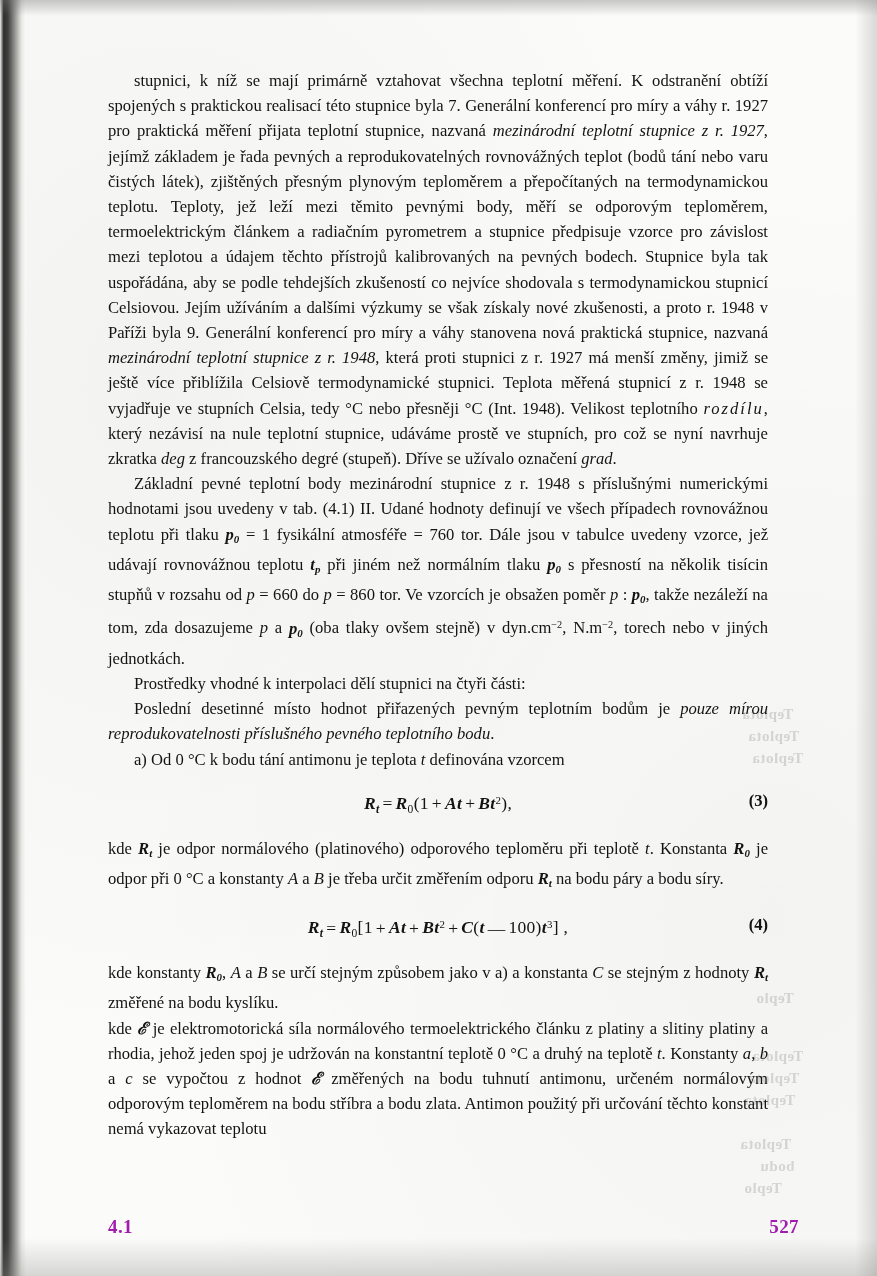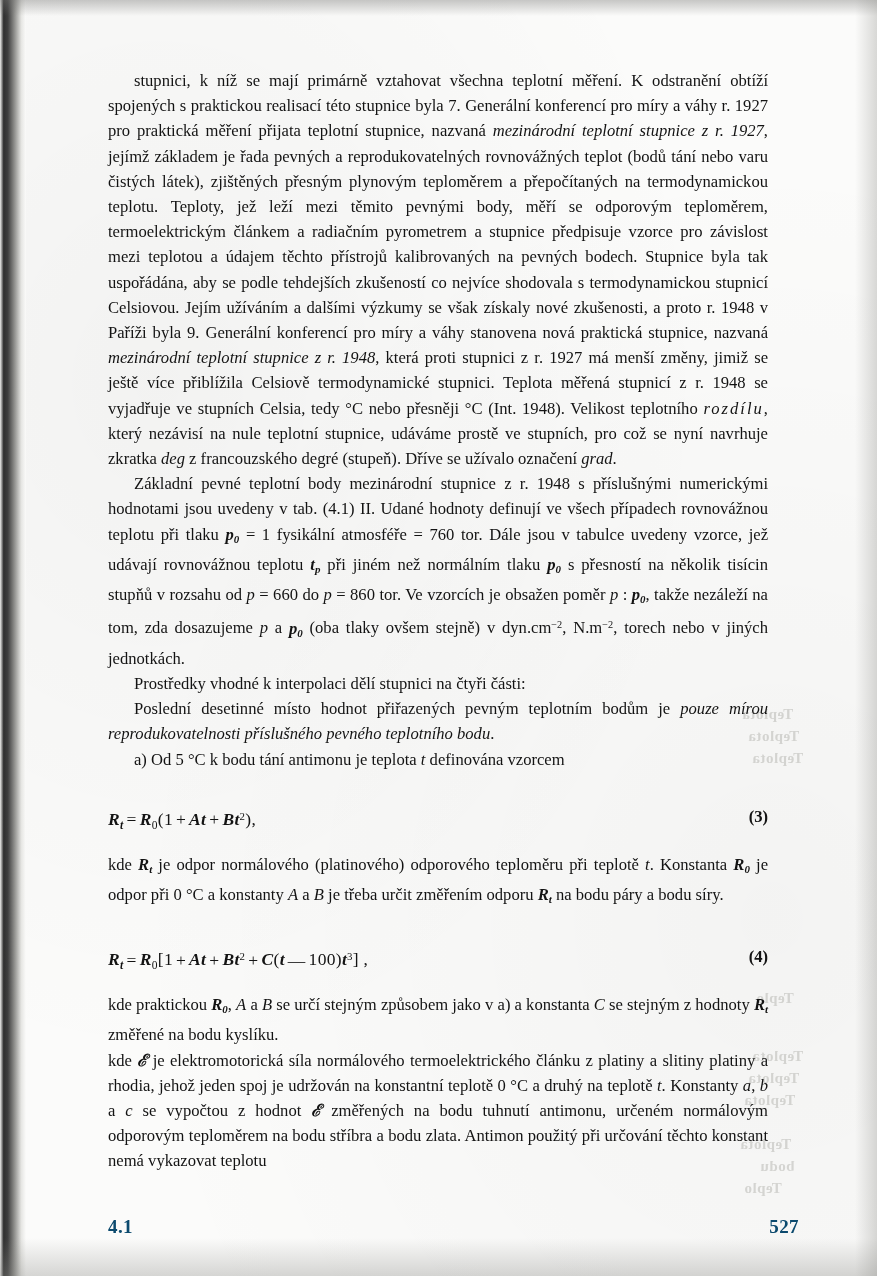--- a/index.html
+++ b/index.html
@@ -91,23 +91,24 @@
   p.indent { text-indent: 26px; }
 
   i, em { font-style: italic; }
   b, strong { font-weight: bold; }
 
   .spaced { letter-spacing: 2.0px; font-style: italic; }
 
   
   .formula {
     position: relative;
+    text-align: center;
     font-family: "Liberation Serif", "DejaVu Serif", serif;
     font-size: 17.5px;
-    margin: 32px 0 14px 0;
+    margin: 16px 0 14px 0;
     letter-spacing: .3px;
   }
   .formula .eqno {
     position: absolute;
     right: 0;
     top: 0;
     font-weight: bold;
     font-style: normal;
     font-size: 16.6px;
     letter-spacing: 0;
@@ -133,21 +134,21 @@
     position: absolute;
     left: 108px;
     right: 78px;
     bottom: 38px;
     display: flex;
     justify-content: space-between;
     align-items: baseline;
     font-family: "Liberation Serif", "DejaVu Serif", serif;
     font-weight: bold;
     font-size: 19px;
-    color: #0c4a6e;
+    color: #a21caf;
     letter-spacing: .4px;
   }
 </style>
 </head>
 <body>
 
 <div class="page">
 
   <div class="paper-tint"></div>
 
@@ -167,36 +168,36 @@
   <div class="textblock">
 
     <p class="indent"><span>stupnici, k níž se mají primárně vztahovat všechna teplotní měření. K odstranění obtíží spojených s praktickou realisací této stupnice byla 7. Generální konferencí pro míry a váhy r. 1927 pro praktická měření přijata teplotní stupnice, nazvaná </span><i>mezinárodní teplotní stupnice z r. 1927</i><span>, jejímž základem je řada pevných a reprodukovatelných rovnovážných teplot (bodů tání nebo varu čistých látek), zjištěných přesným plynovým teploměrem a přepočítaných na termodynamickou teplotu. Teploty, jež leží mezi těmito pevnými body, měří se odporovým teploměrem, termoelektrickým článkem a radiačním pyrometrem a stupnice předpisuje vzorce pro závislost mezi teplotou a údajem těchto přístrojů kalibrovaných na pevných bodech. Stupnice byla tak uspořádána, aby se podle tehdejších zkušeností co nejvíce shodovala s termodynamickou stupnicí Celsiovou. Jejím užíváním a dalšími výzkumy se však získaly nové zkušenosti, a proto r. 1948 v Paříži byla 9. Generální konferencí pro míry a váhy stanovena nová praktická stupnice, nazvaná </span><i>mezinárodní teplotní stupnice z r. 1948</i><span>, která proti stupnici z r. 1927 má menší změny, jimiž se ještě více přiblížila Celsiově termodynamické stupnici. Teplota měřená stupnicí z r. 1948 se vyjadřuje ve stupních Celsia, tedy °C nebo přesněji °C (Int. 1948). Velikost teplotního </span><span class="spaced">rozdílu</span><span>, který nezávisí na nule teplotní stupnice, udáváme prostě ve stupních, pro což se nyní navrhuje zkratka </span><i>deg</i><span> z francouzského degré (stupeň). Dříve se užívalo označení </span><i>grad</i><span>.</span></p>
 
     <p class="indent"><span>Základní pevné teplotní body mezinárodní stupnice z r. 1948 s příslušnými numerickými hodnotami jsou uvedeny v tab. (4.1) II. Udané hodnoty definují ve všech případech rovnovážnou teplotu při tlaku </span><i><b>p</b><sub><b>0</b></sub></i><span> = 1 fysikální atmosféře = 760 tor. Dále jsou v tabulce uvedeny vzorce, jež udávají rovnovážnou teplotu </span><i><b>t</b><sub><b>p</b></sub></i><span> při jiném než normálním tlaku </span><i><b>p</b><sub><b>0</b></sub></i><span> s přesností na několik tisícin stupňů v rozsahu od </span><i>p</i><span> = 660 do </span><i>p</i><span> = 860 tor. Ve vzorcích je obsažen poměr </span><i>p</i><span> : </span><i><b>p</b><sub><b>0</b></sub></i><span>, takže nezáleží na tom, zda dosazujeme </span><i>p</i><span> a </span><i><b>p</b><sub><b>0</b></sub></i><span> (oba tlaky ovšem stejně) v dyn.cm</span><sup>−2</sup><span>, N.m</span><sup>−2</sup><span>, torech nebo v jiných jednotkách.</span></p>
 
     <p class="indent">Prostředky vhodné k interpolaci dělí stupnici na čtyři části:</p>
 
     <p class="indent"><span>Poslední desetinné místo hodnot přiřazených pevným teplotním bodům je </span><i>pouze mírou reprodukovatelnosti příslušného pevného teplotního bodu</i><span>.</span></p>
 
-    <p class="indent"><span>a) Od 5 °C k bodu tání antimonu je teplota </span><i>t</i><span> definována vzorcem</span></p>
+    <p class="indent"><span>a) Od 0 °C k bodu tání antimonu je teplota </span><i>t</i><span> definována vzorcem</span></p>
 
     <div class="formula">
       <span class="mbv">R</span><sub class="mbv">t</sub><span class="op">=</span><span class="mbv">R</span><sub>0</sub><span>(</span><span>1</span><span class="op">+</span><span class="mbv">A</span><span class="mbv">t</span><span class="op">+</span><span class="mbv">B</span><span class="mbv">t</span><sup>2</sup><span>),</span>
       <span class="eqno">(3)</span>
     </div>
 
     <p><span>kde </span><i><b>R</b><sub><b>t</b></sub></i><span> je odpor normálového (platinového) odporového teploměru při teplotě </span><i>t</i><span>. Konstanta </span><i><b>R</b><sub><b>0</b></sub></i><span> je odpor při 0 °C a konstanty </span><i>A</i><span> a </span><i>B</i><span> je třeba určit změřením odporu </span><i><b>R</b><sub><b>t</b></sub></i><span> na bodu páry a bodu síry.</span></p>
 
 
     <div class="formula">
       <span class="mbv">R</span><sub class="mbv">t</sub><span class="op">=</span><span class="mbv">R</span><sub>0</sub><span>[</span><span>1</span><span class="op">+</span><span class="mbv">A</span><span class="mbv">t</span><span class="op">+</span><span class="mbv">B</span><span class="mbv">t</span><sup>2</sup><span class="op">+</span><span class="mbv">C</span><span>(</span><span class="mbv">t</span><span class="op">—</span><span>100</span><span>)</span><span class="mbv">t</span><sup>3</sup><span>] ,</span>
       <span class="eqno">(4)</span>
     </div>
 
-    <p><span>kde praktickou </span><i><b>R</b><sub><b>0</b></sub></i><span>, </span><i>A</i><span> a </span><i>B</i><span> se určí stejným způsobem jako v a) a konstanta </span><i>C</i><span> se stejným z hodnoty </span><i><b>R</b><sub><b>t</b></sub></i><span> změřené na bodu kyslíku.</span></p>
+    <p><span>kde konstanty </span><i><b>R</b><sub><b>0</b></sub></i><span>, </span><i>A</i><span> a </span><i>B</i><span> se určí stejným způsobem jako v a) a konstanta </span><i>C</i><span> se stejným z hodnoty </span><i><b>R</b><sub><b>t</b></sub></i><span> změřené na bodu kyslíku.</span></p>
 
 
 
     <p><span>kde </span><span class="script-e">ℰ</span><span> je elektromotorická síla normálového termoelektrického článku z platiny a slitiny platiny a rhodia, jehož jeden spoj je udržován na konstantní teplotě 0 °C a druhý na teplotě </span><i>t</i><span>. Konstanty </span><i>a</i><span>, </span><i>b</i><span> a </span><i>c</i><span> se vypočtou z hodnot </span><span class="script-e">ℰ</span><span> změřených na bodu tuhnutí antimonu, určeném normálovým odporovým teploměrem na bodu stříbra a bodu zlata. Antimon použitý při určování těchto konstant nemá vykazovat teplotu</span></p>
 
   </div>
 
   <div class="footer">
     <span>4.1</span>
     <span>527</span>

